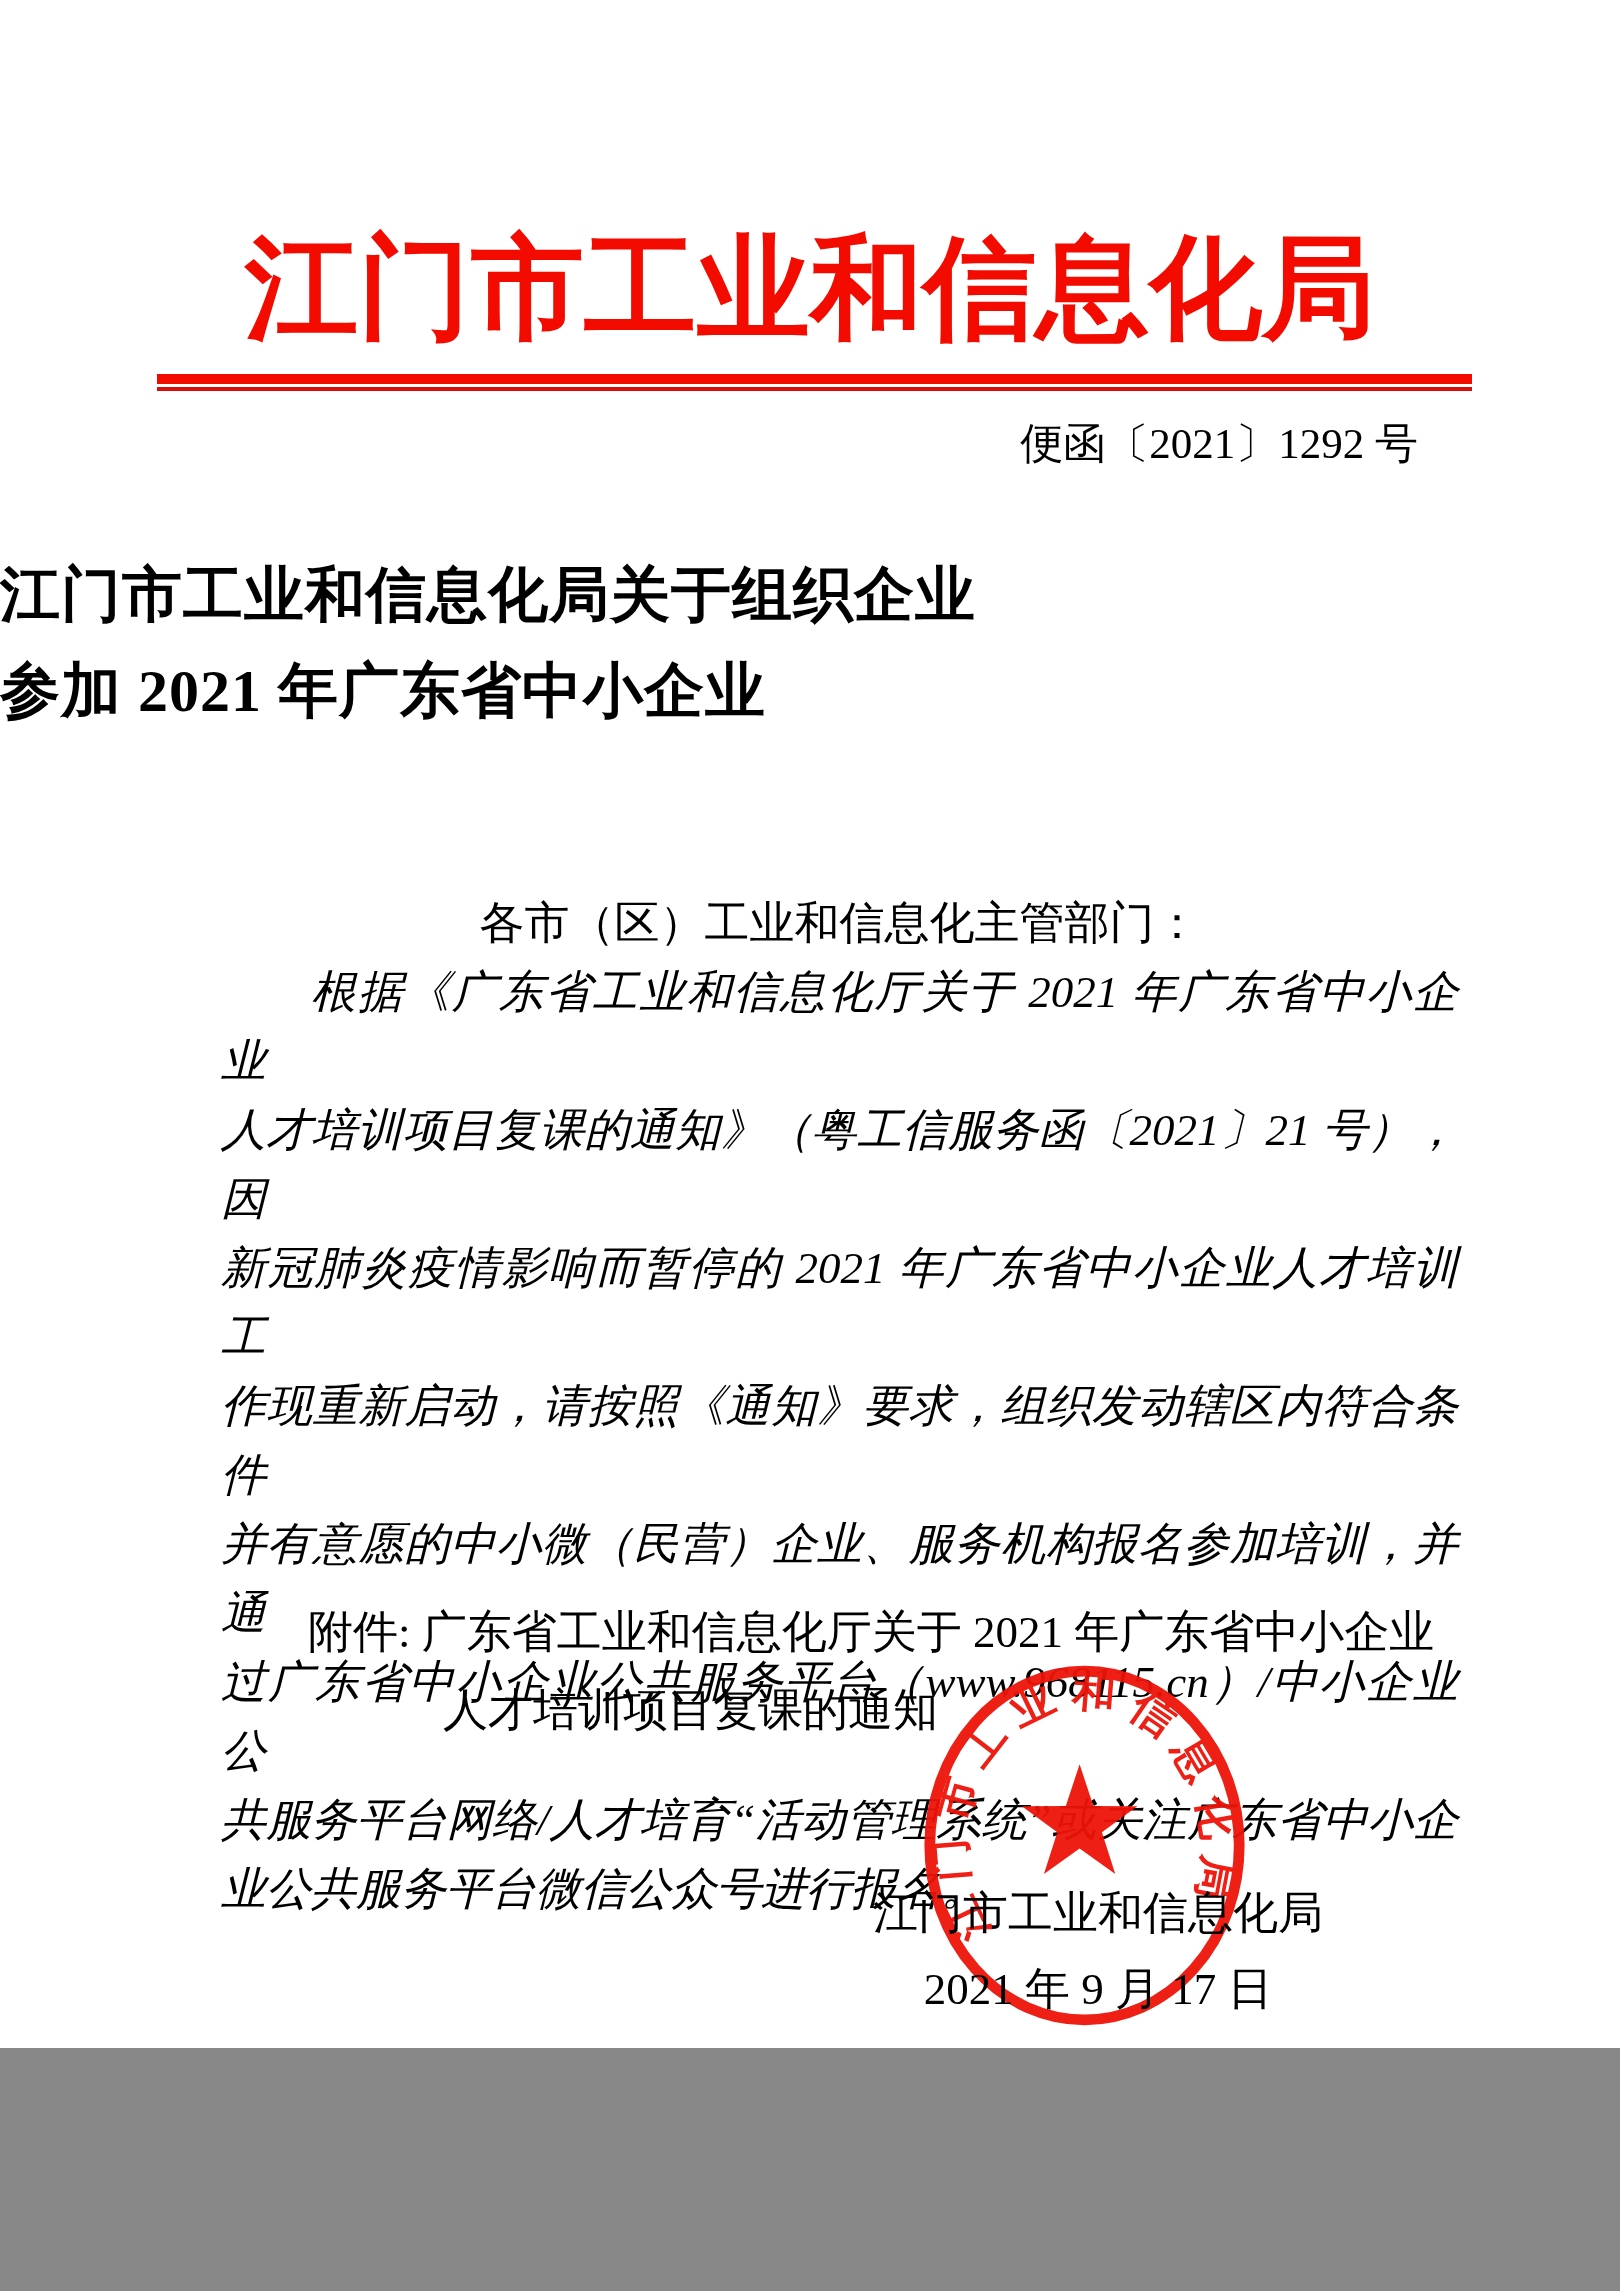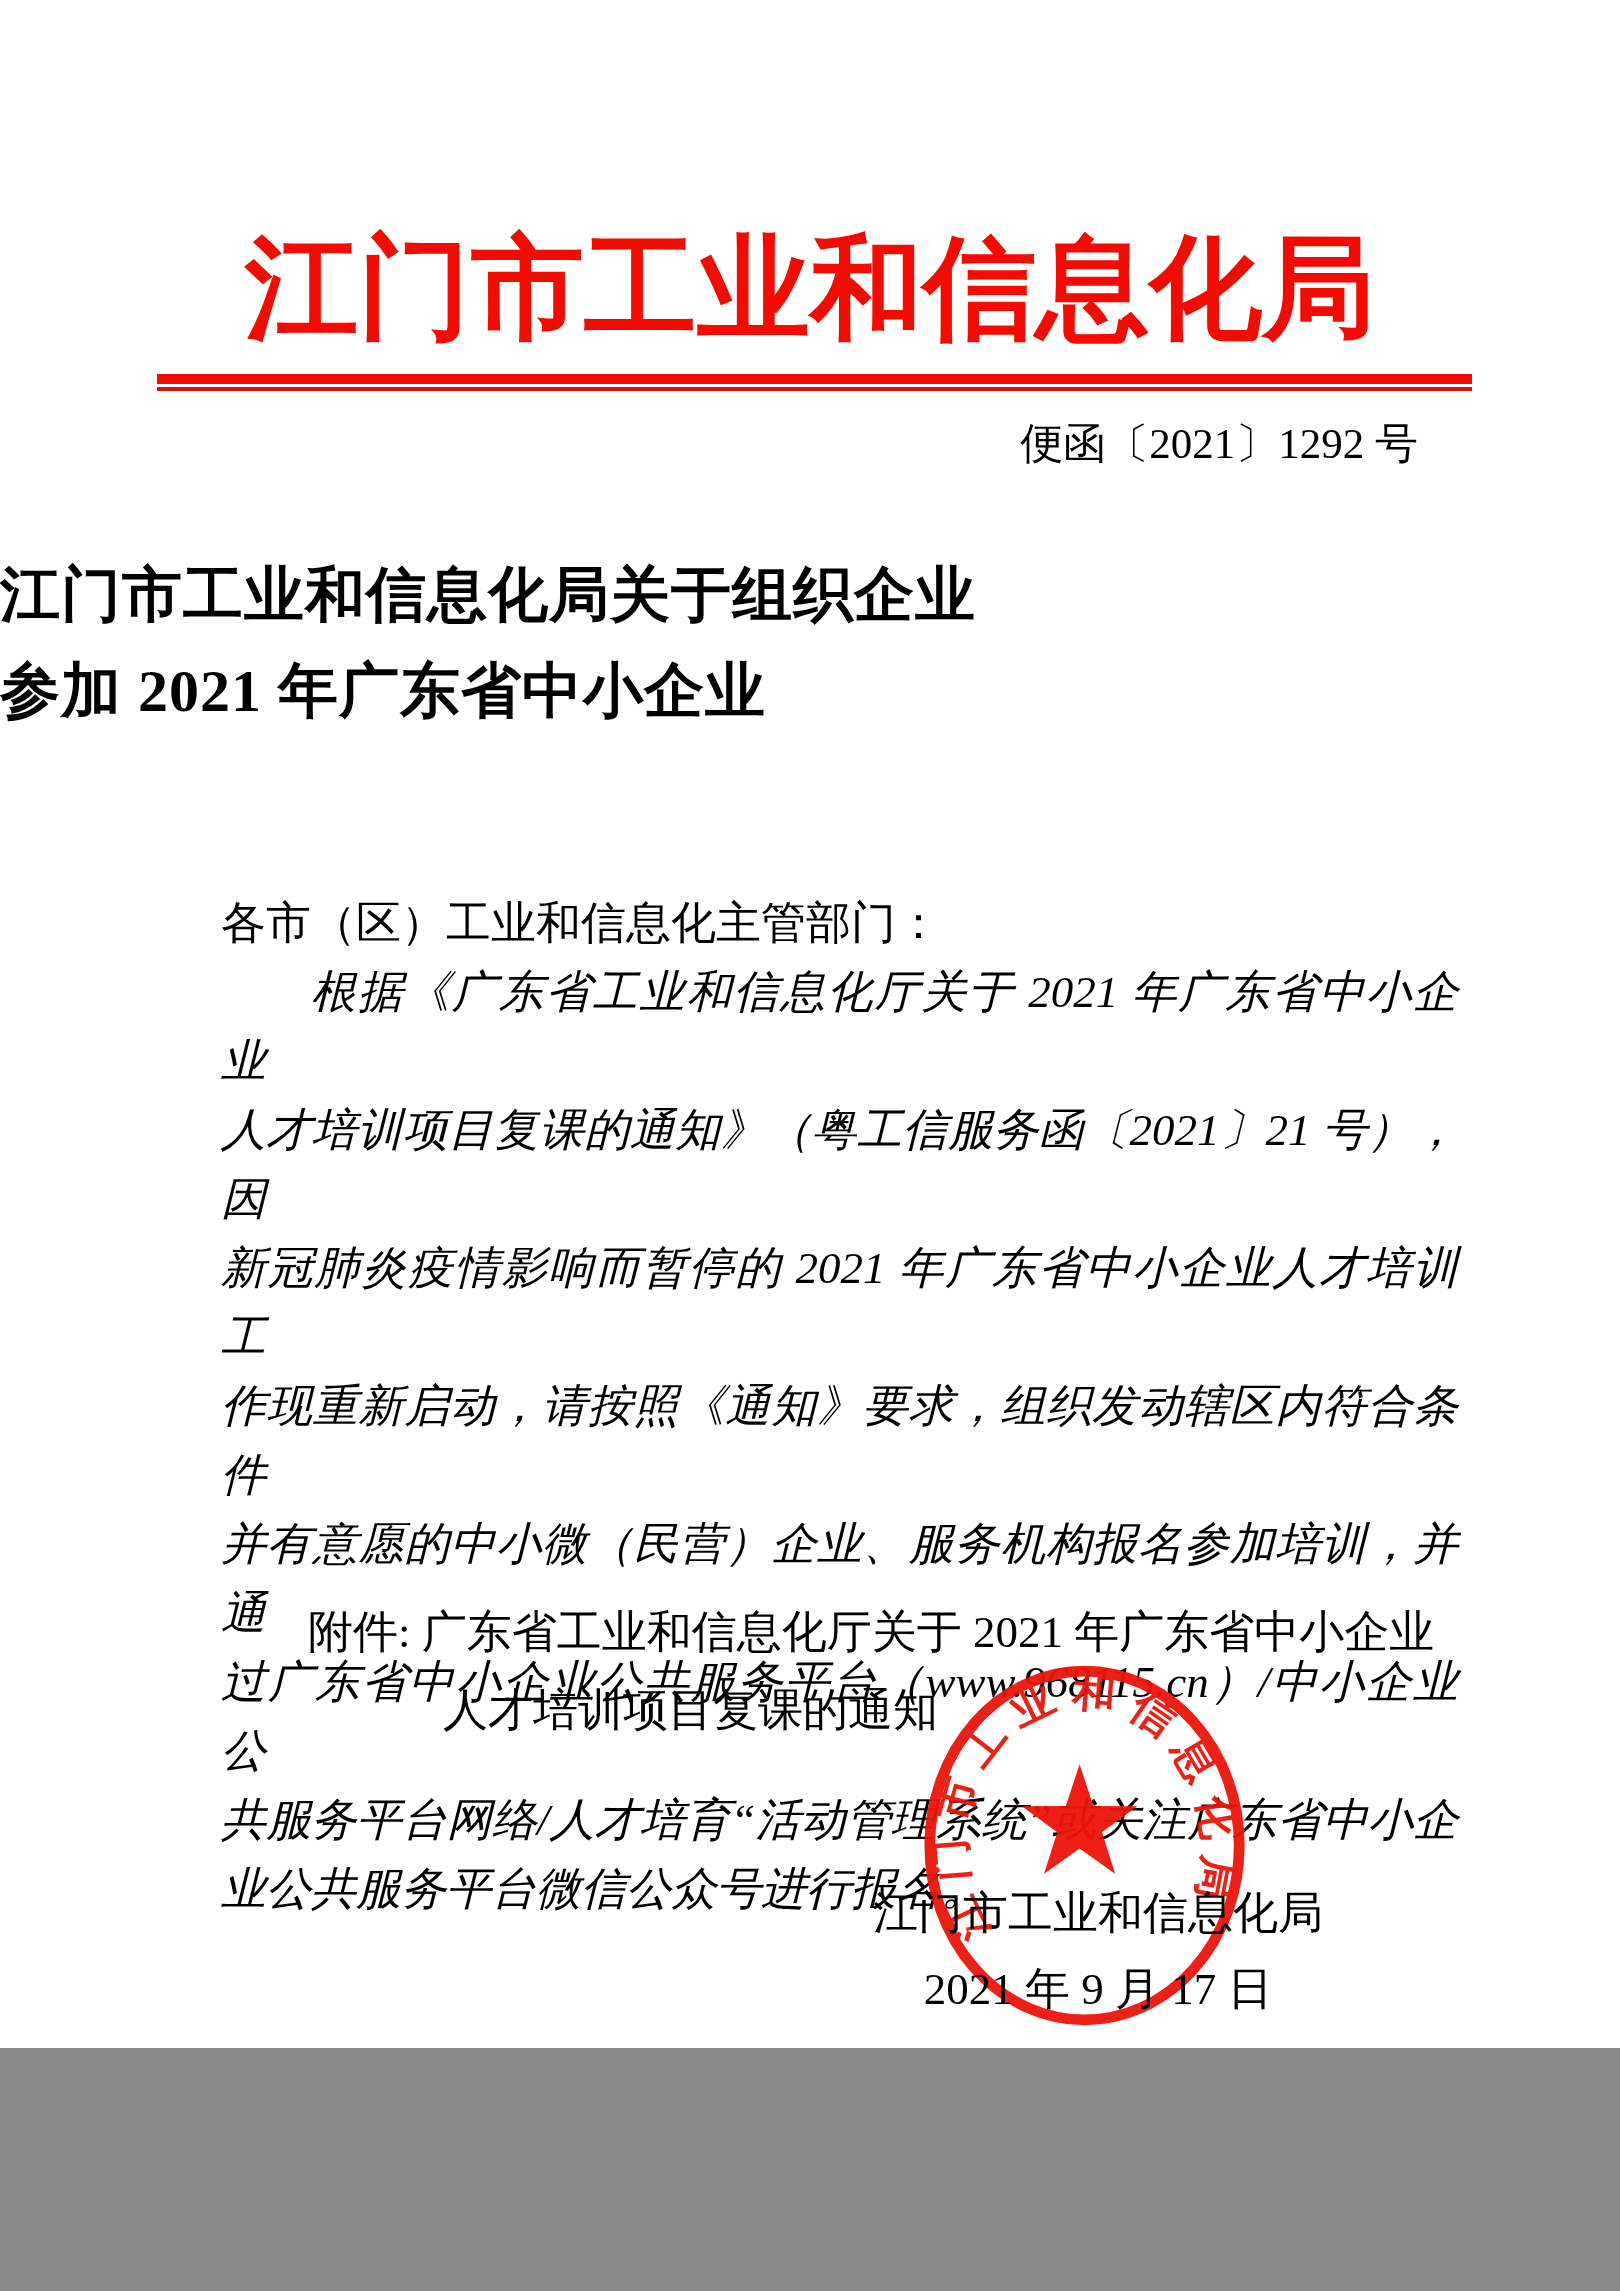--- a/index.html
+++ b/index.html
@@ -50,21 +50,21 @@
   }
 
   
   .body-block {
     position: absolute;
     left: 221px; top: 889px;
     width: 1237px;
     font-size: 45px;
     line-height: 69px;
   }
-  .salutation { text-align: left; }
+  .salutation { text-align: center; }
   .para div {
     text-align: justify;
     text-align-last: justify;
     font-style: italic;
   }
   .para div:first-child { text-indent: 2em; }
   .para div:last-child  { text-align-last: left; }
 
   
   .attachment {

